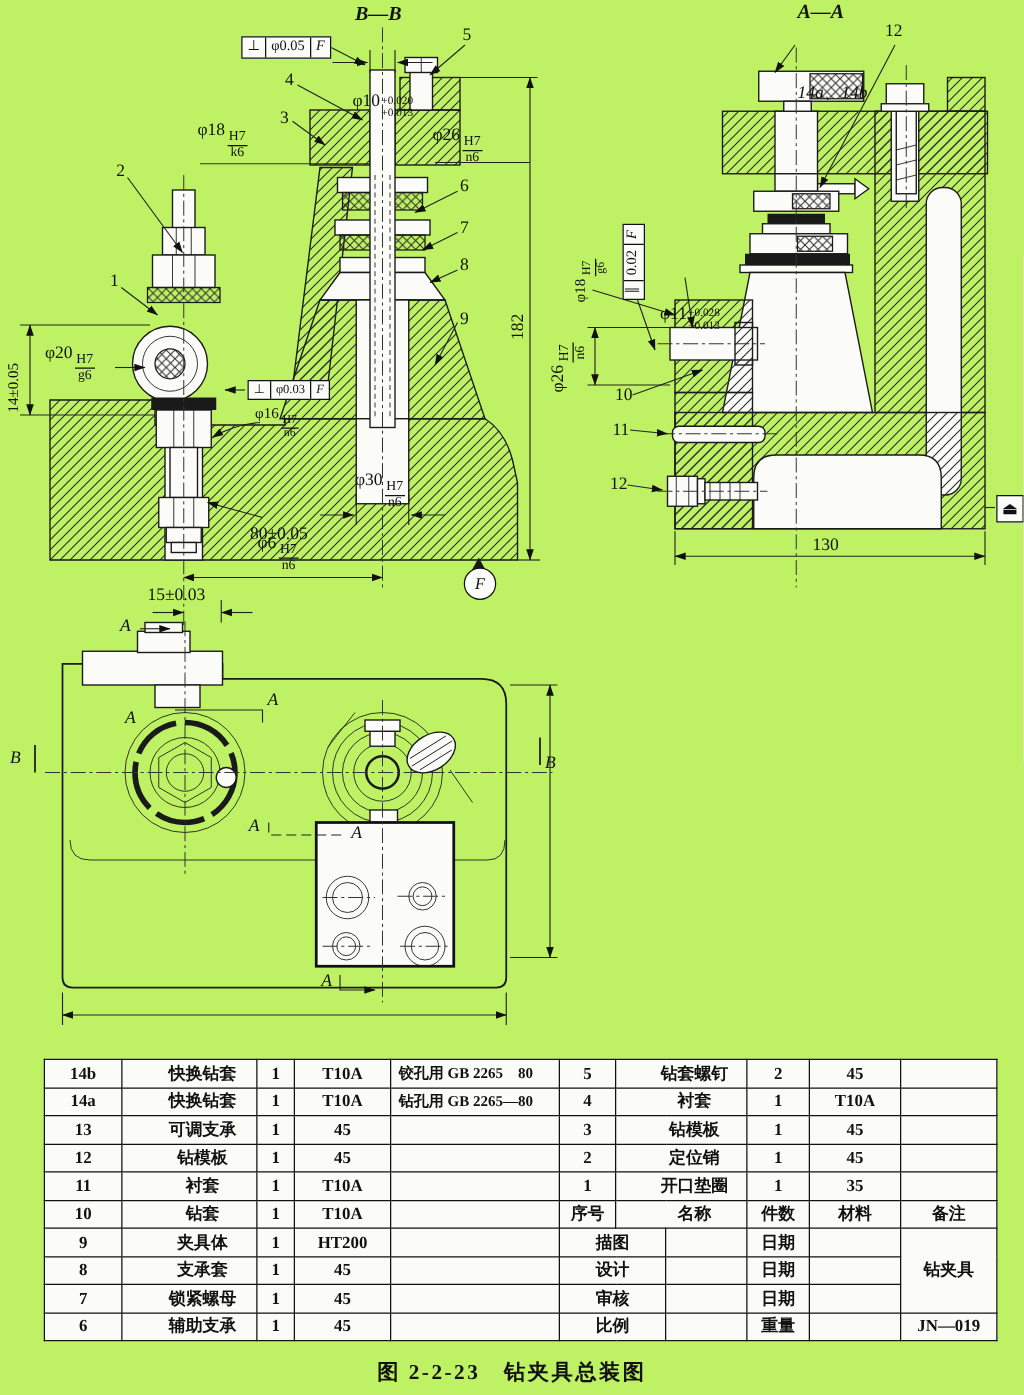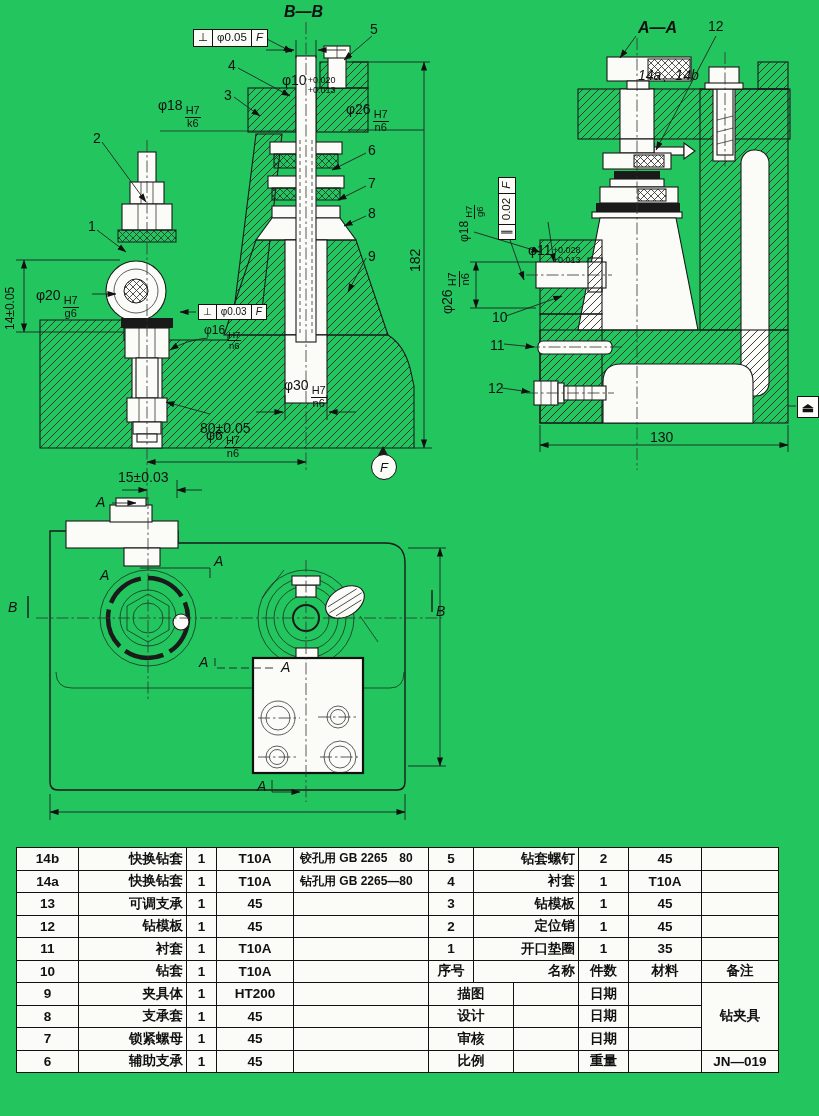--- a/index.html
+++ b/index.html
@@ -1,17 +1,17 @@
 <!DOCTYPE html>
 <html><head>
 <meta charset="utf-8">
 <style>
   html,body{margin:0;padding:0;background:#e8e8e4;}
-  #page{position:relative;width:819px;height:1116px;background:#22c55e;overflow:hidden;
-        font-family:Liberation Sans, sans-serif;color:#111;}
+  #page{position:relative;width:819px;height:1116px;background:#bef264;overflow:hidden;
+        font-family:Liberation Serif, serif;color:#111;}
   svg{position:absolute;left:0;top:0;}
   .hat{fill:url(#h);stroke:#1a1a1a;stroke-width:1.1;}
   .xh{fill:url(#x);stroke:#1a1a1a;stroke-width:1;}
   .wht{fill:#fbfbf8;stroke:#1a1a1a;stroke-width:1.1;}
   .ol{fill:none;stroke:#1a1a1a;stroke-width:1.4;}
   .thin{stroke:#1a1a1a;stroke-width:.7;fill:none;}
   .dim{stroke:#222;stroke-width:.9;fill:none;}
   .cl{stroke:#333;stroke-width:.8;fill:none;stroke-dasharray:12 3 2.5 3;}
   .dk{fill:#1a1a1a;stroke:none;}
   .lbl{position:absolute;white-space:nowrap;font-size:14px;line-height:1;color:#111;}
@@ -27,25 +27,25 @@
   .fcf{position:absolute;display:flex;border:1.4px solid #111;background:#fbfbf8;
        font-size:11.5px;line-height:1;}
   .fcf span{padding:2px 4px;border-left:1.4px solid #111;display:block;}
   .fcf span:first-child{border-left:none;}
   .dcir{position:absolute;width:24px;height:24px;border:1.4px solid #111;border-radius:50%;
         display:flex;align-items:center;justify-content:center;
         font-style:italic;font-size:13px;background:#fbfbf8;}
   .dbox{position:absolute;width:20px;height:20px;border:1.6px solid #111;background:#fbfbf8;
         display:flex;align-items:center;justify-content:center;font-size:13px;font-weight:bold;}
   
-  #bom{position:absolute;left:16px;top:847px;border-collapse:collapse;table-layout:fixed;
+  #bom{position:absolute;left:35px;top:847px;border-collapse:collapse;table-layout:fixed;
        width:762px;background:#fbfbf8;}
   #bom td{border:1.6px solid #111;height:21.5px;padding:0 3px;font-size:13.5px;
           font-weight:bold;text-align:center;overflow:hidden;white-space:nowrap;}
-  #bom td.nm{text-align:right;padding-left:24px;}
+  #bom td.nm{text-align:center;padding-left:24px;}
   #bom td.rk{text-align:left;padding-left:6px;font-size:12px;}
   #caption{position:absolute;left:0;top:1086px;width:100%;text-align:center;
            font-size:17px;font-weight:bold;letter-spacing:2px;}
 </style>
 </head>
 <body>
 
 <div id="page">
 
 <svg width="819" height="845" viewBox="0 0 819 845">
@@ -349,21 +349,21 @@
         <span class="t">H7</span>
         <span>n6</span>
       </span></div>
 <div class="lbl" style="left:93px;top:131px;">2</div>
 <div class="lbl" style="left:88px;top:219px;">1</div>
 <div class="lbl" style="left:368px;top:143px;">6</div>
 <div class="lbl" style="left:368px;top:176px;">7</div>
 <div class="lbl" style="left:368px;top:206px;">8</div>
 <div class="lbl" style="left:368px;top:249px;">9</div>
 <div class="lbl sm vlbl" style="left:4px;top:330px;">14±0.05</div>
-<div class="lbl" style="left:36px;top:288px;"><span>φ20</span><span class="frac">
+<div class="lbl" style="left:36px;top:276px;"><span>φ20</span><span class="frac">
         <span class="t">H7</span>
         <span>g6</span>
       </span></div>
 <div class="fcf" style="left:198px;top:304px;font-size:10px;">
   <span>⊥</span>
       <span>φ0.03</span>
       <span class="it">F</span>
 </div>
 <div class="lbl sm" style="left:204px;top:324px;"><span>φ16</span><span class="frac" style="font-size:9.5px;">
         <span class="t">H7</span>
@@ -377,21 +377,21 @@
         <span class="t">H7</span>
         <span>n6</span>
       </span></div>
 <div class="lbl vlbl" style="left:408px;top:272px;">182</div>
 <div class="lbl" style="left:200px;top:421px;">80±0.05</div>
 <div class="lbl" style="left:118px;top:470px;">15±0.03</div>
 <div class="dcir" style="left:371px;top:454px;">
       <span>F</span>
     </div>
 
-<div class="lbl big it" style="left:638px;top:20px;">A—A</div>
+<div class="lbl big it" style="left:638px;top:2px;">A—A</div>
 <div class="lbl it" style="left:638px;top:20px;margin-top:48px;">14a、14b</div>
 <div class="lbl" style="left:708px;top:19px;">12</div>
 <div class="lbl sm vlbl" style="left:458px;top:242px;"><span>φ18</span><span class="frac" style="font-size:9.5px;">
         <span class="t">H7</span>
         <span>g6</span>
       </span></div>
 <div class="fcf vlbl" style="left:498px;top:240px;">
   <span>∥</span>
       <span>0.02</span>
       <span class="it">F</span>
@@ -550,14 +550,15 @@
           <td class="rk"></td>
     <td colspan="2">比例</td>
           <td></td>
           <td>重量</td>
           <td></td>
           <td>JN—019</td>
   </tr>
 </tbody>
     </table>
 
+<div id="caption">图 2-2-23　钻夹具总装图</div>
 
 </div>
 
 </body></html>

